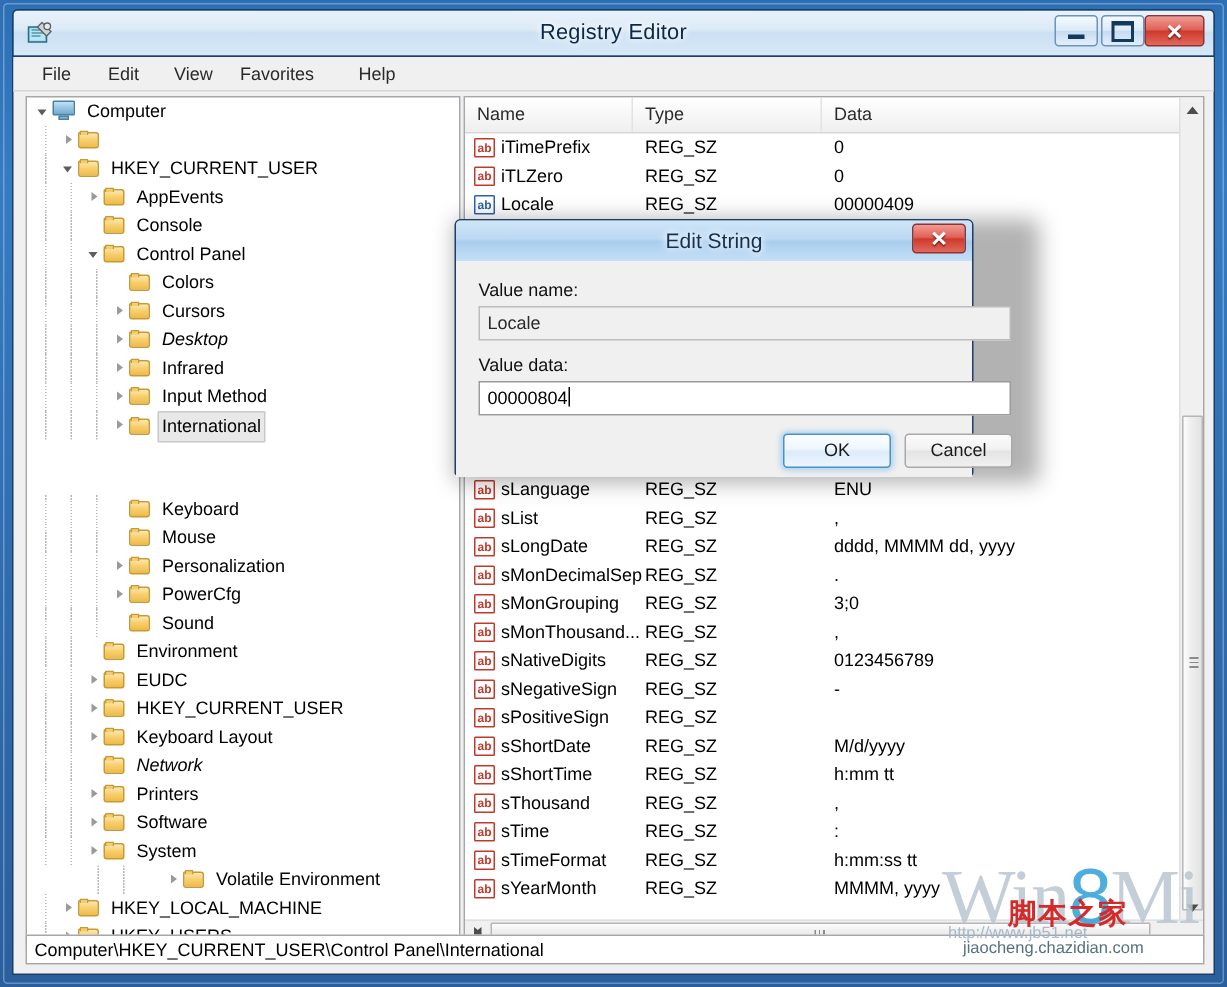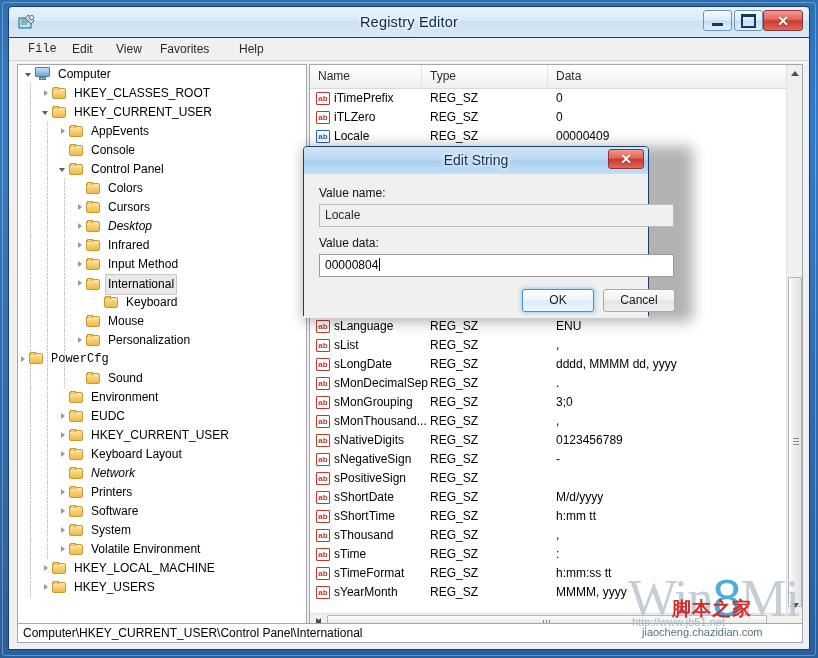--- a/index.html
+++ b/index.html
@@ -348,55 +348,55 @@
     <div class="wbtn" id="btn-close">
       <span class="glyph">
           <span class="x-glyph">✕</span>
         </span>
     </div>
   </div>
 
   <div id="client">
 
     <div id="menubar">
-        <div class="menu-item" style="left: 12px; font-family: Liberation Mono, monospace;">File</div>
+        <div class="menu-item" style="left: 12px;">File</div>
         <div class="menu-item" style="left: 56px;">Edit</div>
         <div class="menu-item" style="left: 100px;">View</div>
         <div class="menu-item" style="left: 144px;">Favorites</div>
         <div class="menu-item" style="left: 223px;">Help</div>
       </div>
 
     <div id="tree-pane">
       <div id="tree-scroll">
           <div class="tnode" style="padding-left: 6px;"><span class="exp open"></span><span class="pcicon"></span><span class="tlabel">Computer</span></div>
-          <div class="tnode" style="padding-left: 23px;"><span class="guide" style="left: 12px;"></span><span class="exp closed"></span><span class="folder"></span><span class="tlabel">HKEY_CLASSES_ROOT</span></div>
+          <div class="tnode" style="padding-left: 23px;"><span class="guide" style="left: 12px;"></span><span class="exp closed"></span><span class="folder"></span></div>
           <div class="tnode" style="padding-left: 23px;"><span class="guide" style="left: 12px;"></span><span class="exp open"></span><span class="folder"></span><span class="tlabel">HKEY_CURRENT_USER</span></div>
           <div class="tnode" style="padding-left: 40px;"><span class="guide" style="left: 12px;"></span><span class="guide" style="left: 29px;"></span><span class="exp closed"></span><span class="folder"></span><span class="tlabel">AppEvents</span></div>
           <div class="tnode" style="padding-left: 40px;"><span class="guide" style="left: 12px;"></span><span class="guide" style="left: 29px;"></span><span class="exp "></span><span class="folder"></span><span class="tlabel">Console</span></div>
           <div class="tnode" style="padding-left: 40px;"><span class="guide" style="left: 12px;"></span><span class="guide" style="left: 29px;"></span><span class="exp open"></span><span class="folder"></span><span class="tlabel">Control Panel</span></div>
           <div class="tnode" style="padding-left: 57px;"><span class="guide" style="left: 12px;"></span><span class="guide" style="left: 29px;"></span><span class="guide" style="left: 46px;"></span><span class="exp "></span><span class="folder"></span><span class="tlabel">Colors</span></div>
           <div class="tnode" style="padding-left: 57px;"><span class="guide" style="left: 12px;"></span><span class="guide" style="left: 29px;"></span><span class="guide" style="left: 46px;"></span><span class="exp closed"></span><span class="folder"></span><span class="tlabel">Cursors</span></div>
           <div class="tnode" style="padding-left: 57px; font-style: italic;"><span class="guide" style="left: 12px;"></span><span class="guide" style="left: 29px;"></span><span class="guide" style="left: 46px;"></span><span class="exp closed"></span><span class="folder"></span><span class="tlabel">Desktop</span></div>
           <div class="tnode" style="padding-left: 57px;"><span class="guide" style="left: 12px;"></span><span class="guide" style="left: 29px;"></span><span class="guide" style="left: 46px;"></span><span class="exp closed"></span><span class="folder"></span><span class="tlabel">Infrared</span></div>
           <div class="tnode" style="padding-left: 57px;"><span class="guide" style="left: 12px;"></span><span class="guide" style="left: 29px;"></span><span class="guide" style="left: 46px;"></span><span class="exp closed"></span><span class="folder"></span><span class="tlabel">Input Method</span></div>
           <div class="tnode sel" style="padding-left: 57px;"><span class="guide" style="left: 12px;"></span><span class="guide" style="left: 29px;"></span><span class="guide" style="left: 46px;"></span><span class="exp closed"></span><span class="folder"></span><span class="tlabel">International</span></div>
-          <div class="tnode" style="padding-left: 75px;"><span class="guide" style="left: 12px;"></span><span class="guide" style="left: 29px;"></span><span class="guide" style="left: 46px;"></span><span class="exp "></span><span class="folder"></span><span class="tlabel">Keyboard</span></div>
+          <div class="tnode" style="padding-left: 57px; margin-top: 37px;"><span class="guide" style="left: 12px;"></span><span class="guide" style="left: 29px;"></span><span class="guide" style="left: 46px;"></span><span class="exp "></span><span class="folder"></span><span class="tlabel">Keyboard</span></div>
           <div class="tnode" style="padding-left: 57px;"><span class="guide" style="left: 12px;"></span><span class="guide" style="left: 29px;"></span><span class="guide" style="left: 46px;"></span><span class="exp "></span><span class="folder"></span><span class="tlabel">Mouse</span></div>
           <div class="tnode" style="padding-left: 57px;"><span class="guide" style="left: 12px;"></span><span class="guide" style="left: 29px;"></span><span class="guide" style="left: 46px;"></span><span class="exp closed"></span><span class="folder"></span><span class="tlabel">Personalization</span></div>
-          <div class="tnode" style=" font-family: Liberation Mono, monospace;"><span class="guide" style="left: 12px;"></span><span class="guide" style="left: 29px;"></span><span class="guide" style="left: 46px;"></span><span class="exp closed"></span><span class="folder"></span><span class="tlabel">PowerCfg</span></div>
+          <div class="tnode" style="padding-left: 57px;"><span class="guide" style="left: 12px;"></span><span class="guide" style="left: 29px;"></span><span class="guide" style="left: 46px;"></span><span class="exp closed"></span><span class="folder"></span><span class="tlabel">PowerCfg</span></div>
           <div class="tnode" style="padding-left: 57px;"><span class="guide" style="left: 12px;"></span><span class="guide" style="left: 29px;"></span><span class="guide" style="left: 46px;"></span><span class="exp "></span><span class="folder"></span><span class="tlabel">Sound</span></div>
           <div class="tnode" style="padding-left: 40px;"><span class="guide" style="left: 12px;"></span><span class="guide" style="left: 29px;"></span><span class="exp "></span><span class="folder"></span><span class="tlabel">Environment</span></div>
           <div class="tnode" style="padding-left: 40px;"><span class="guide" style="left: 12px;"></span><span class="guide" style="left: 29px;"></span><span class="exp closed"></span><span class="folder"></span><span class="tlabel">EUDC</span></div>
           <div class="tnode" style="padding-left: 40px;"><span class="guide" style="left: 12px;"></span><span class="guide" style="left: 29px;"></span><span class="exp closed"></span><span class="folder"></span><span class="tlabel">HKEY_CURRENT_USER</span></div>
           <div class="tnode" style="padding-left: 40px;"><span class="guide" style="left: 12px;"></span><span class="guide" style="left: 29px;"></span><span class="exp closed"></span><span class="folder"></span><span class="tlabel">Keyboard Layout</span></div>
           <div class="tnode" style="padding-left: 40px; font-style: italic;"><span class="guide" style="left: 12px;"></span><span class="guide" style="left: 29px;"></span><span class="exp "></span><span class="folder"></span><span class="tlabel">Network</span></div>
           <div class="tnode" style="padding-left: 40px;"><span class="guide" style="left: 12px;"></span><span class="guide" style="left: 29px;"></span><span class="exp closed"></span><span class="folder"></span><span class="tlabel">Printers</span></div>
           <div class="tnode" style="padding-left: 40px;"><span class="guide" style="left: 12px;"></span><span class="guide" style="left: 29px;"></span><span class="exp closed"></span><span class="folder"></span><span class="tlabel">Software</span></div>
           <div class="tnode" style="padding-left: 40px;"><span class="guide" style="left: 12px;"></span><span class="guide" style="left: 29px;"></span><span class="exp closed"></span><span class="folder"></span><span class="tlabel">System</span></div>
-          <div class="tnode" style="padding-left: 40px;"><span class="guide" style="left: 12px;"></span><span class="guide" style="left: 29px;"></span><span class="exp closed"></span><span class="folder"></span><span class="tlabel">Volatile Environment</span></div>
+          <div class="tnode" style="padding-left: 58px; margin-left: 35px;"><span class="guide" style="left: 12px;"></span><span class="guide" style="left: 29px;"></span><span class="exp closed"></span><span class="folder"></span><span class="tlabel">Volatile Environment</span></div>
           <div class="tnode" style="padding-left: 23px;"><span class="guide" style="left: 12px;"></span><span class="exp closed"></span><span class="folder"></span><span class="tlabel">HKEY_LOCAL_MACHINE</span></div>
           <div class="tnode" style="padding-left: 23px;"><span class="guide" style="left: 12px;"></span><span class="exp closed"></span><span class="folder"></span><span class="tlabel">HKEY_USERS</span></div>
         </div>
     </div>
 
     <div id="list-pane">
       <div id="list-header">
           <div class="hcell" style="left: 0px; width: 112px;">Name</div>
           <div class="hcell" style="left: 112px; width: 126px;">Type</div>
           <div class="hcell" style="left: 238px; width: 240px;">Data</div>

